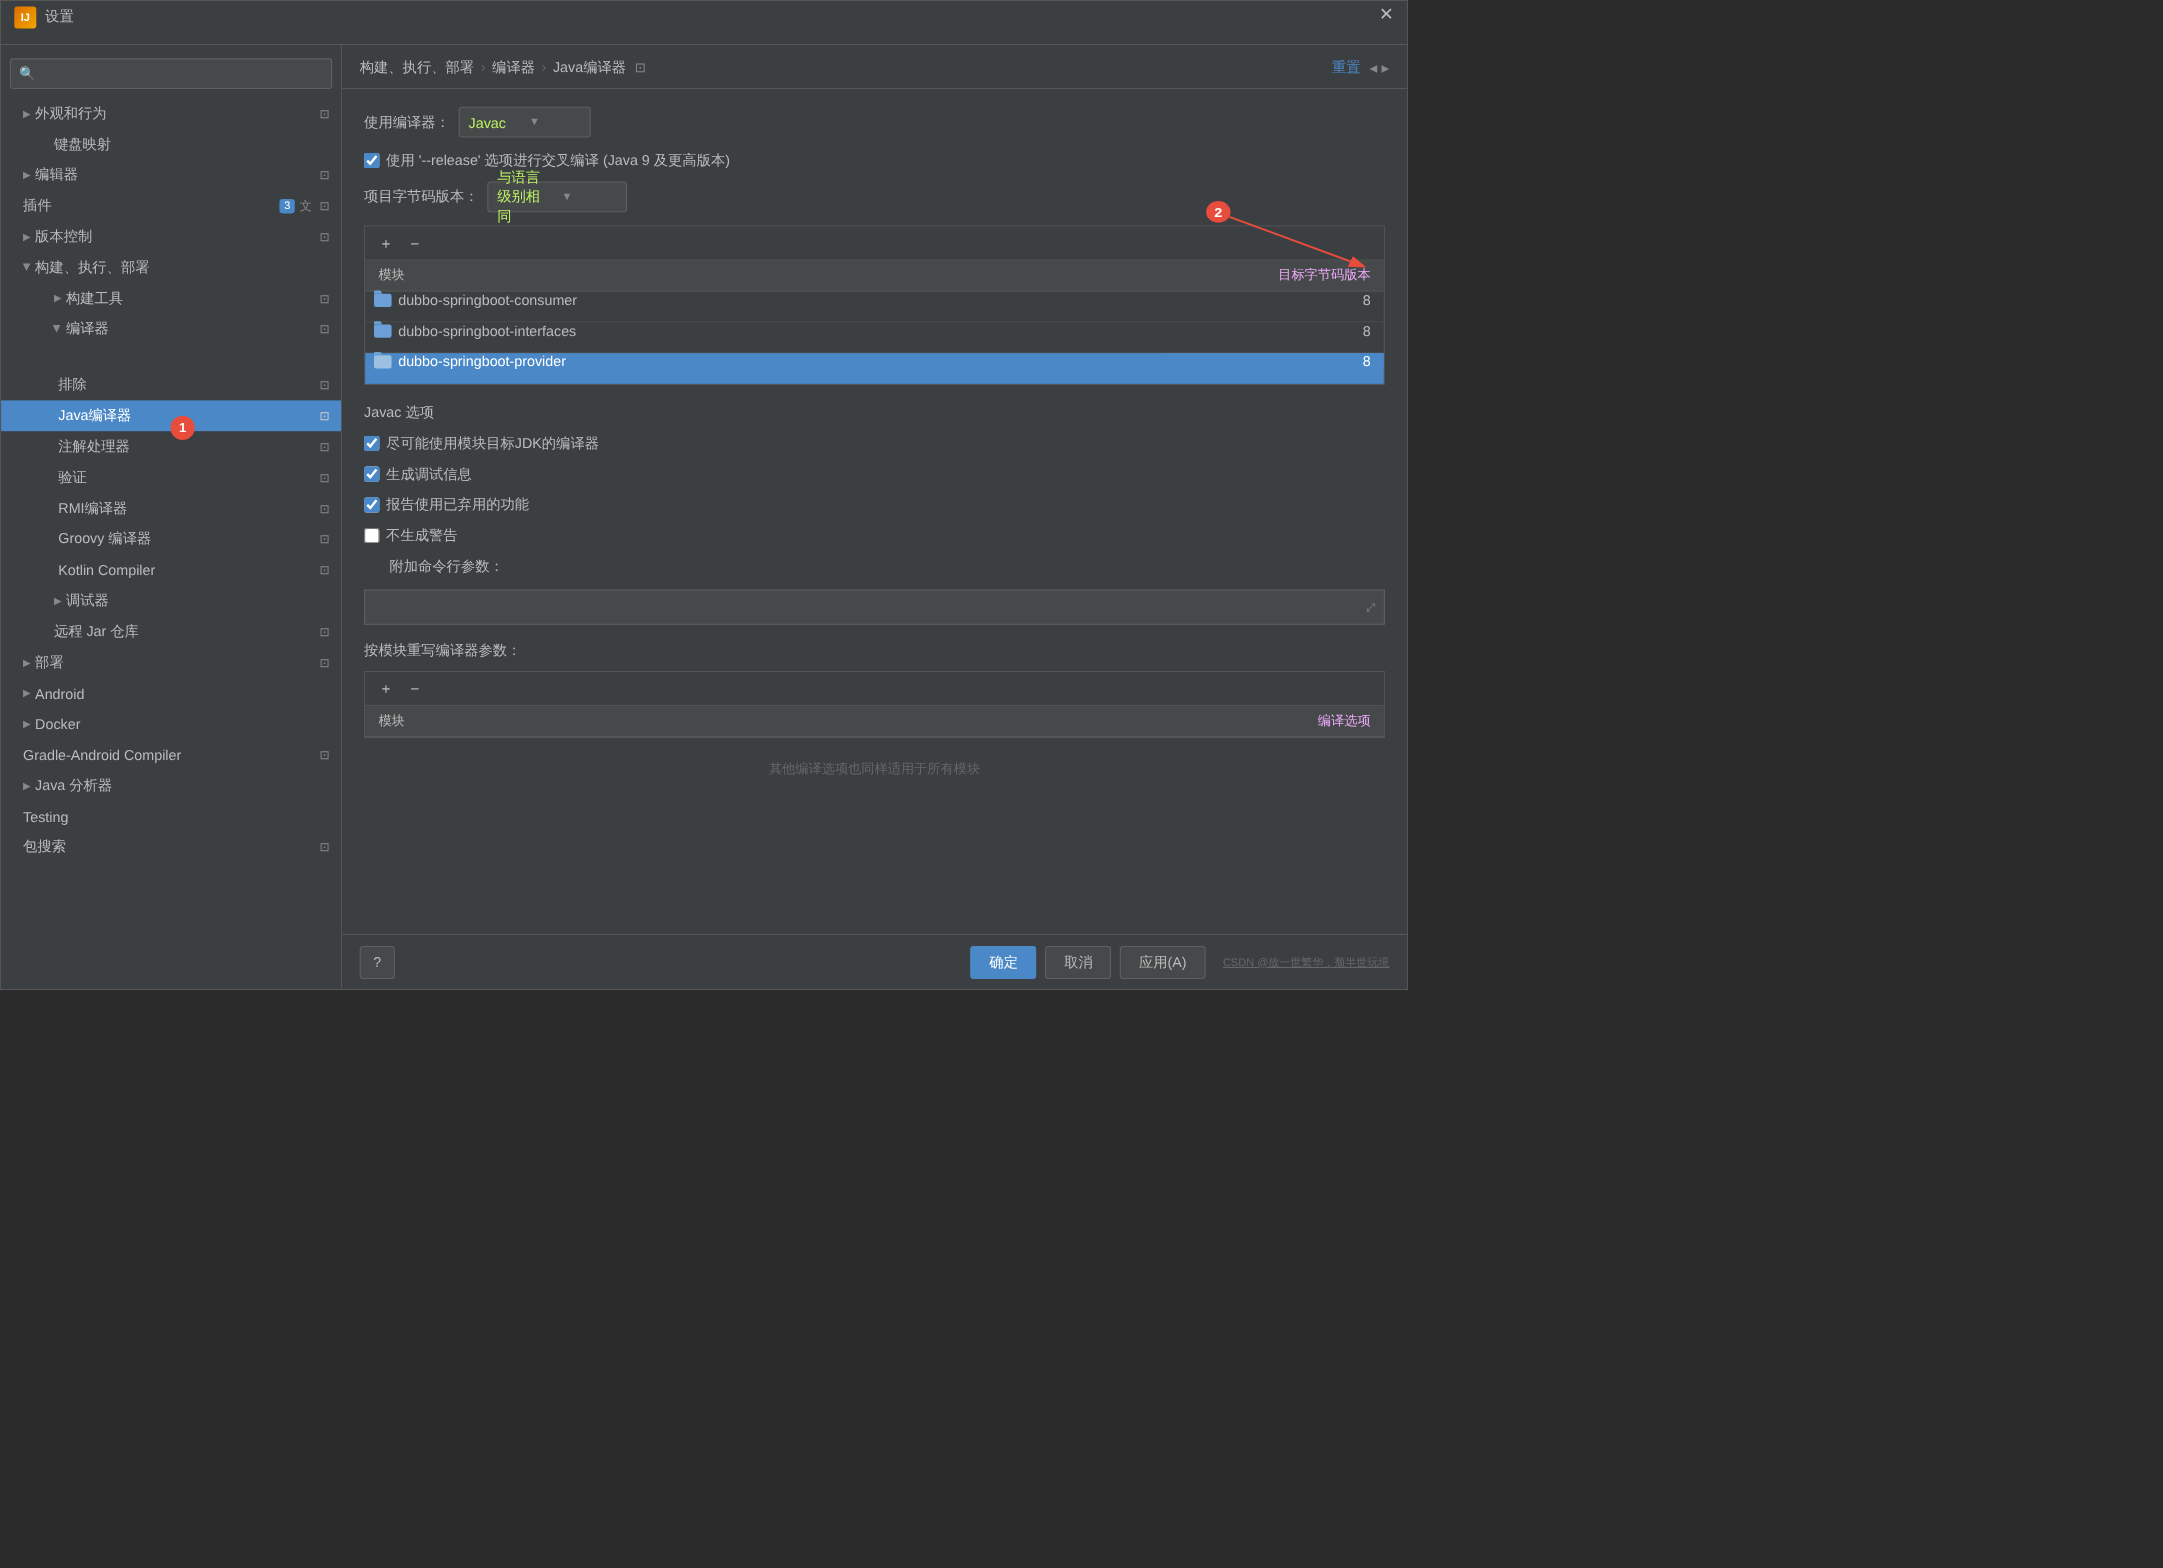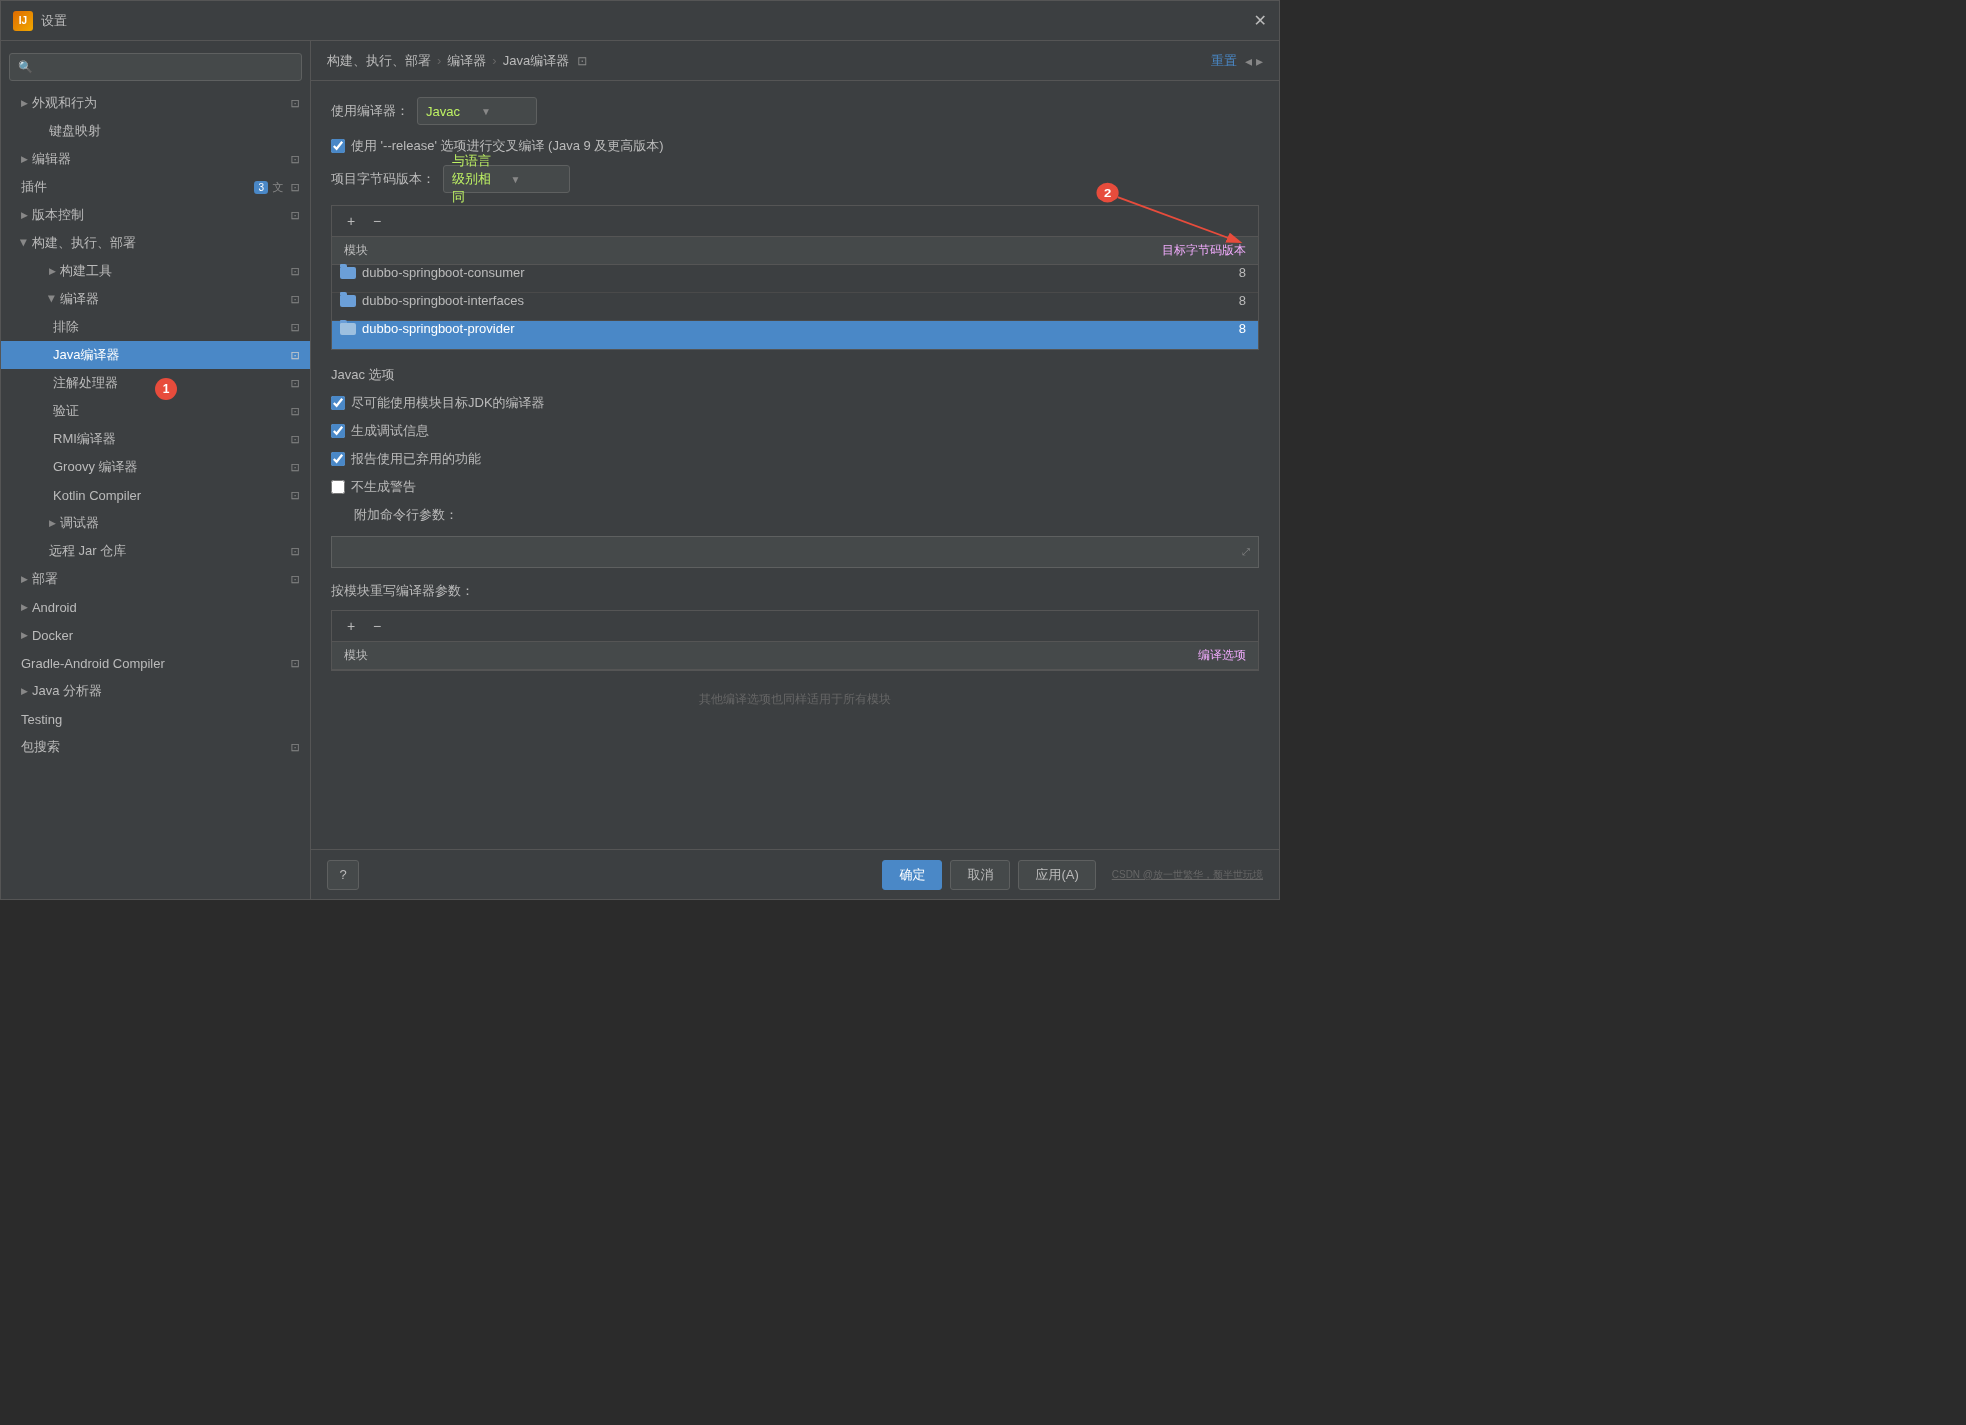--- a/index.html
+++ b/index.html
@@ -17,22 +17,22 @@
       height: 900px;
       background: #3c3f41;
       border: 1px solid #555;
       display: flex;
       flex-direction: column;
     }
     .title-bar {
       background: #3c3f41;
       height: 40px;
       display: flex;
-      align-items: center;
-      padding: 16px 12px;
+      align-items: flex-start;
+      padding: 5px 12px;
       border-bottom: 1px solid #555;
       flex-shrink: 0;
     }
     .title-bar-icon {
       width: 20px;
       height: 20px;
       margin-right: 8px;
       background: linear-gradient(135deg, #e06c00, #f0a800);
       border-radius: 3px;
       display: flex;
@@ -466,21 +466,21 @@
           </div>
       </div>
       <div class="sidebar-item indent2" style="position:relative;">
         <span class="arrow down">▶</span>
         <span class="sidebar-item-label">编译器</span>
         <div class="icon-box">
             <span class="icon-small">⊡</span>
           </div>
 
       </div>
-      <div class="sidebar-item indent3" style="position:relative;">
+      <div class="sidebar-item indent3" style="position:relative;margin-top:23px;">
         <span class="sidebar-item-label">排除</span>
         <div class="icon-box">
             <span class="icon-small">⊡</span>
           </div>
       </div>
       <div class="sidebar-item indent3 active">
         <span class="sidebar-item-label">Java编译器</span>
         <div class="icon-box">
             <span class="icon-small" style="color:#ccc;">⊡</span>
           </div>

